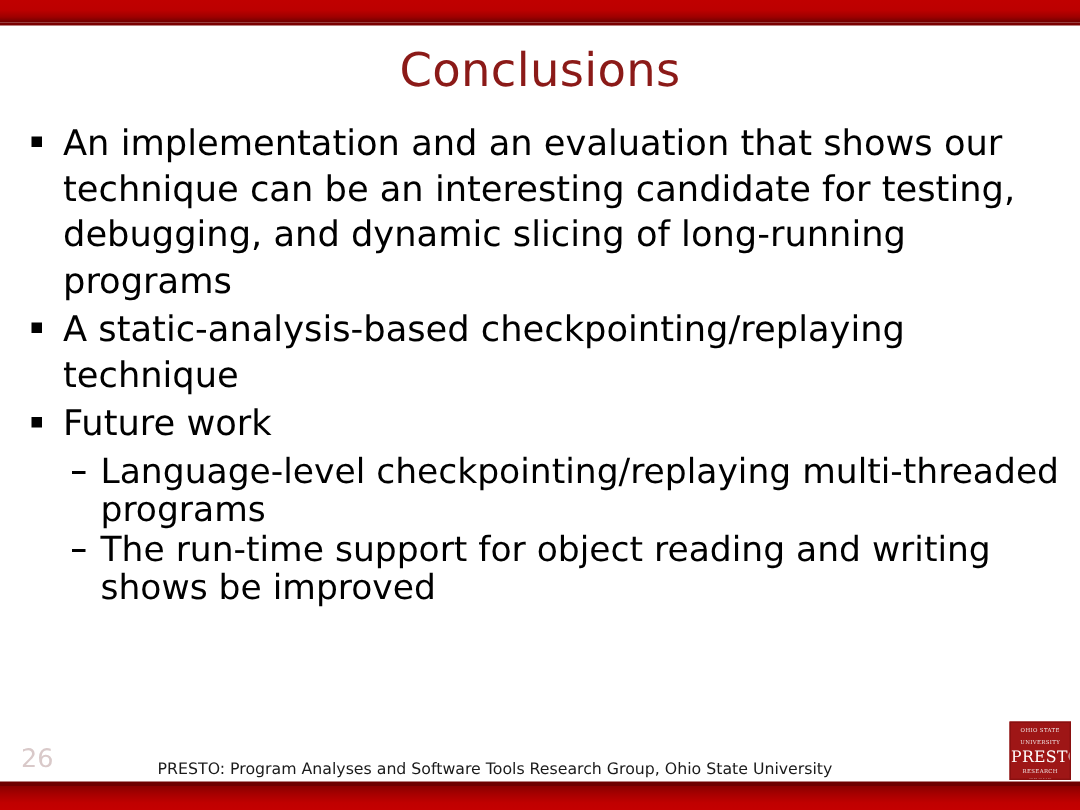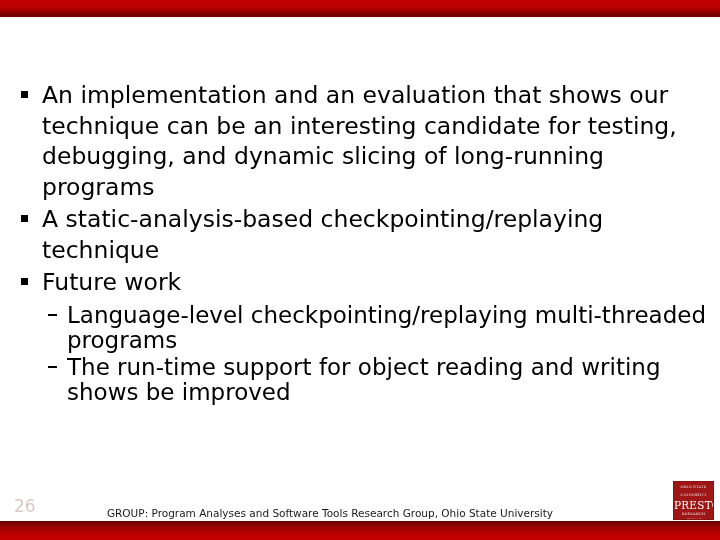--- a/index.html
+++ b/index.html
@@ -197,20 +197,21 @@
   }
 </style>
 </head>
 <body>
 
 <div id="slide">
 
   <div class="topbar"></div>
   <div class="topbar-underline"></div>
 
+  <div class="title">Conclusions</div>
 
   <div class="body">
 
     <div class="l1">
       <span class="bullet"></span>
       <span class="txt">An implementation and an evaluation that shows our technique can be an interesting candidate for testing, debugging, and dynamic slicing of long-running programs</span>
     </div>
 
     <div class="l1">
       <span class="bullet"></span>
@@ -233,21 +234,21 @@
       <div class="l2">
         <span class="dash"></span>
         <span class="txt">The run-time support for object reading and writing shows be improved</span>
       </div>
 
     </div>
   </div>
 
   <div class="page-number">26</div>
 
-  <div class="footer-text">GROUP: Program Analyses and Software Tools Research Group, Ohio State University</div>
+  <div class="footer-text">PRESTO: Program Analyses and Software Tools Research Group, Ohio State University</div>
 
   <div class="logo">
     <span class="l-top">OHIO STATE</span>
     <span class="l-top">UNIVERSITY</span>
     <span class="l-main">PRESTO</span>
     <span class="l-bot">RESEARCH</span>
     <span class="l-bot">GROUP</span>
   </div>
 
   <div class="bottombar-top"></div>

